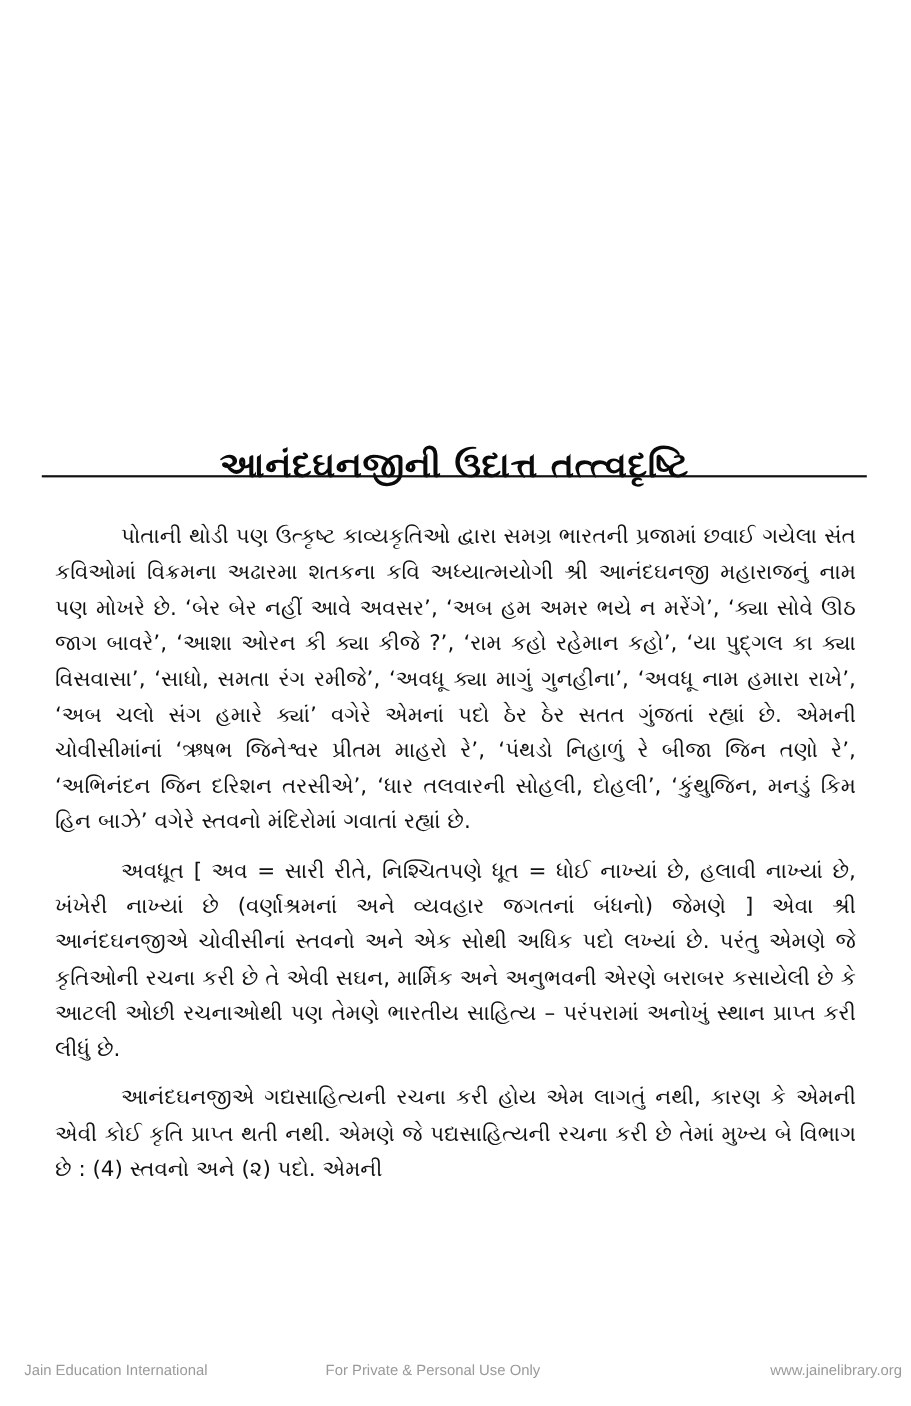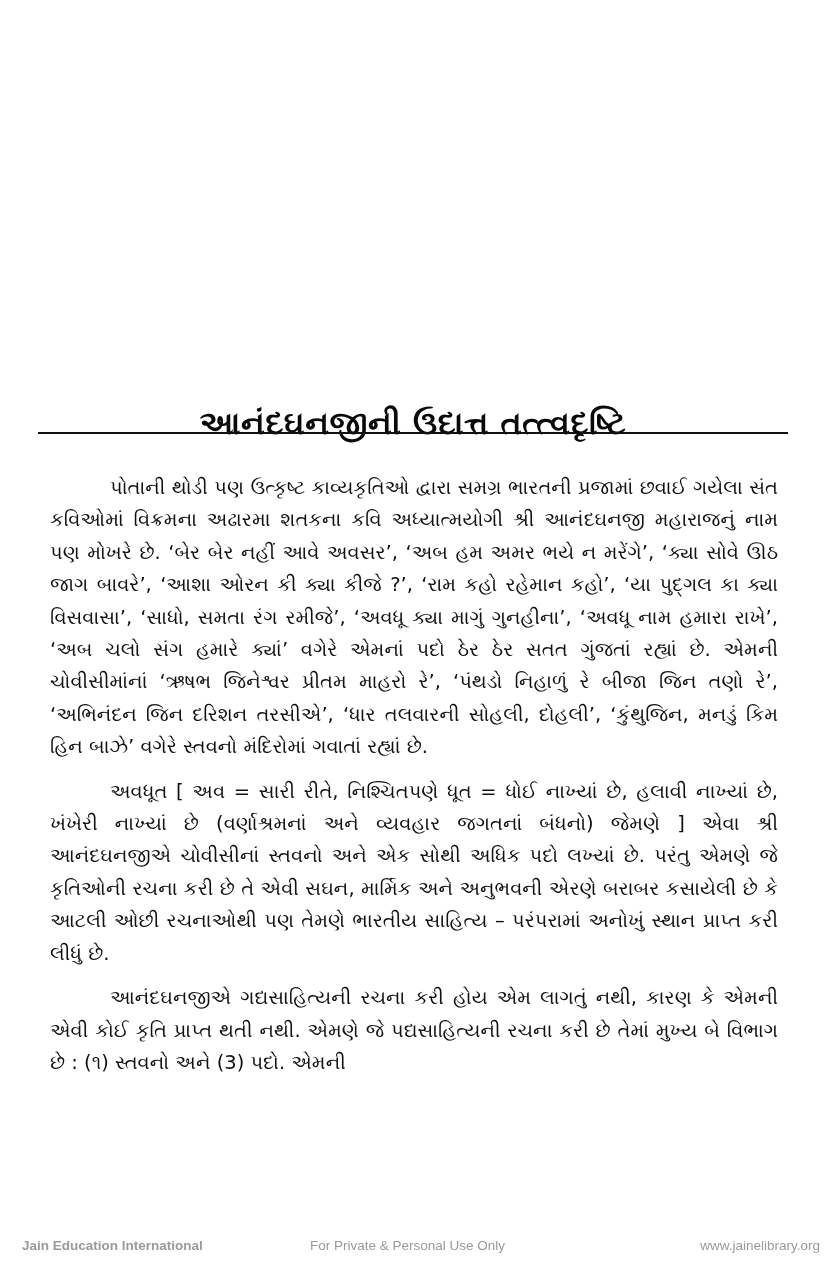--- a/index.html
+++ b/index.html
@@ -66,37 +66,37 @@
       height: 20px;
       font-family: "Liberation Sans", sans-serif;
       font-size: 13.5px;
       color: #9a9a9a;
     }
     .footer span {
       position: absolute;
       top: 0;
       white-space: nowrap;
     }
-    .footer .f-left { left: 22px; font-weight: bold; }
-    .footer .f-center { left: 310px; }
+    .footer .f-left { left: 22px; }
+    .footer .f-center { left: 296px; }
     .footer .f-right { right: 8px; }
   </style>
 </head>
 <body>
 
 <div class="page">
 
   <h1 class="title">આનંદઘનજીની ઉદાત્ત તત્ત્વદૃષ્ટિ</h1>
 
   <div class="title-rule"></div>
 
   <div class="body-text">
     <p>પોતાની થોડી પણ ઉત્કૃષ્ટ કાવ્યકૃતિઓ દ્વારા સમગ્ર ભારતની પ્રજામાં છવાઈ ગયેલા સંત કવિઓમાં વિક્રમના અઢારમા શતકના કવિ અધ્યાત્મયોગી શ્રી આનંદઘનજી મહારાજનું નામ પણ મોખરે છે. ‘બેર બેર નહીં આવે અવસર’, ‘અબ હમ અમર ભયે ન મરેંગે’, ‘ક્યા સોવે ઊઠ જાગ બાવરે’, ‘આશા ઓરન કી ક્યા કીજે ?’, ‘રામ કહો રહેમાન કહો’, ‘યા પુદ્‌ગલ કા ક્યા વિસવાસા’, ‘સાધો, સમતા રંગ રમીજે’, ‘અવધૂ ક્યા માગું ગુનહીના’, ‘અવધૂ નામ હમારા રાખે’, ‘અબ ચલો સંગ હમારે ક્યાં’ વગેરે એમનાં પદો ઠેર ઠેર સતત ગુંજતાં રહ્યાં છે. એમની ચોવીસીમાંનાં ‘ઋષભ જિનેશ્વર પ્રીતમ માહરો રે’, ‘પંથડો નિહાળું રે બીજા જિન તણો રે’, ‘અભિનંદન જિન દરિશન તરસીએ’, ‘ધાર તલવારની સોહલી, દોહલી’, ‘કુંથુજિન, મનડું કિમ હિન બાઝે’ વગેરે સ્તવનો મંદિરોમાં ગવાતાં રહ્યાં છે.</p>
     <p>અવધૂત [ અવ = સારી રીતે, નિશ્ચિતપણે ધૂત = ધોઈ નાખ્યાં છે, હલાવી નાખ્યાં છે, ખંખેરી નાખ્યાં છે (વર્ણાશ્રમનાં અને વ્યવહાર જગતનાં બંધનો) જેમણે ] એવા શ્રી આનંદઘનજીએ ચોવીસીનાં સ્તવનો અને એક સોથી અધિક પદો લખ્યાં છે. પરંતુ એમણે જે કૃતિઓની રચના કરી છે તે એવી સઘન, માર્મિક અને અનુભવની એરણે બરાબર કસાયેલી છે કે આટલી ઓછી રચનાઓથી પણ તેમણે ભારતીય સાહિત્ય – પરંપરામાં અનોખું સ્થાન પ્રાપ્ત કરી લીધું છે.</p>
-    <p>આનંદઘનજીએ ગદ્યસાહિત્યની રચના કરી હોય એમ લાગતું નથી, કારણ કે એમની એવી કોઈ કૃતિ પ્રાપ્ત થતી નથી. એમણે જે પદ્યસાહિત્યની રચના કરી છે તેમાં મુખ્ય બે વિભાગ છે : (૧) સ્તવનો અને (3) પદો. એમની</p>
+    <p>આનંદઘનજીએ ગદ્યસાહિત્યની રચના કરી હોય એમ લાગતું નથી, કારણ કે એમની એવી કોઈ કૃતિ પ્રાપ્ત થતી નથી. એમણે જે પદ્યસાહિત્યની રચના કરી છે તેમાં મુખ્ય બે વિભાગ છે : (4) સ્તવનો અને (૨) પદો. એમની</p>
   </div>
 
   <div class="footer">
     <span class="f-left">Jain Education International</span>
     <span class="f-center">For Private &amp; Personal Use Only</span>
     <span class="f-right">www.jainelibrary.org</span>
   </div>
 
 </div>
 

